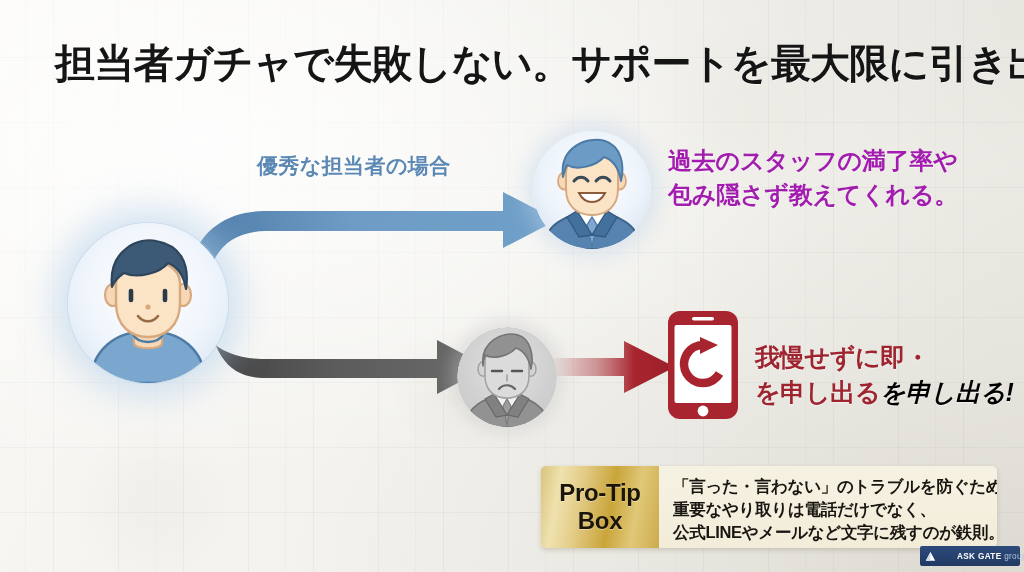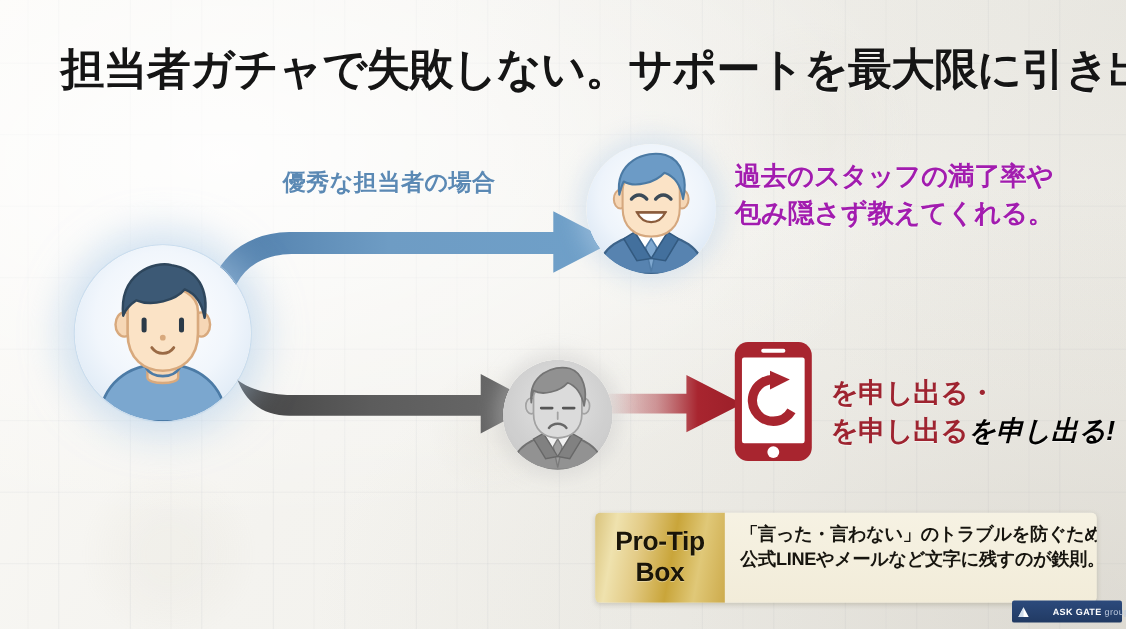--- a/index.html
+++ b/index.html
@@ -459,31 +459,32 @@
       <rect x="26" y="8" width="22" height="3.6" rx="1.8" fill="#ffffff"></rect>
       <circle cx="37" cy="102" r="5.4" fill="#ffffff"></circle>
 
       <path d="M 37 36
                A 19 19 0 1 0 53.5 64.5" fill="none" stroke="#a8252f" stroke-width="8.5" stroke-linecap="butt"></path>
       <path d="M 34 28 L 52 36 L 34 45 Z" fill="#a8252f"></path>
     </svg>
   </div>
 
   <div id="cta-text">
-    <span>を申し出る・</span>
+    <span>我慢せずに即・</span>
     <span><em style="font-style:normal">を申し出る</em><i class="blk">を申し出る!</i></span>
   </div>
 
   <div id="protip">
     <div id="protip-label">
       <div>Pro-Tip</div>
       <div>Box</div>
     </div>
     <div id="protip-body">
       <span>「言った・言わない」のトラブルを防ぐため、</span>
+      <span>重要なやり取りは電話だけでなく、</span>
       <span>公式LINEやメールなど文字に残すのが鉄則。</span>
     </div>
   </div>
 
   <div id="logo-badge">
     <div id="logo-mark">
       <svg viewBox="0 0 11 11" xmlns="http://www.w3.org/2000/svg">
         <path d="M 5.5 1 L 10.2 9.8 L 0.8 9.8 Z" fill="#ffffff"></path>
         <path d="M 5.5 1 L 5.5 9.8 L 0.8 9.8 Z" fill="#cfdcec"></path>
       </svg>

